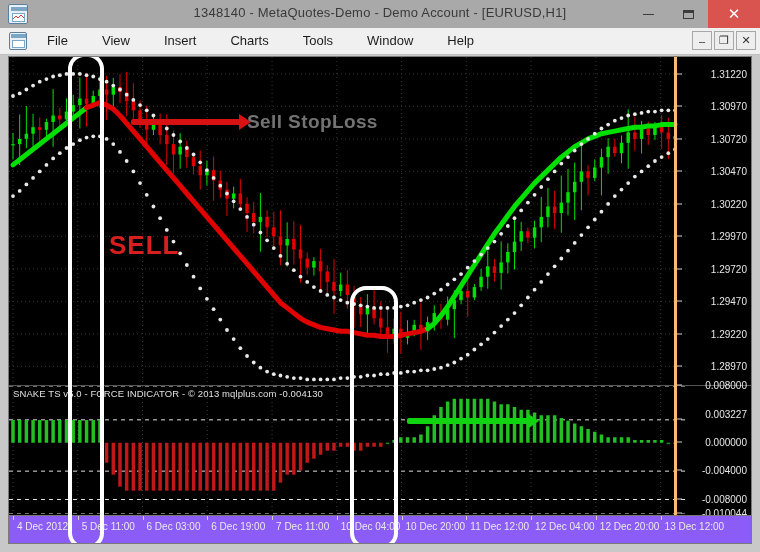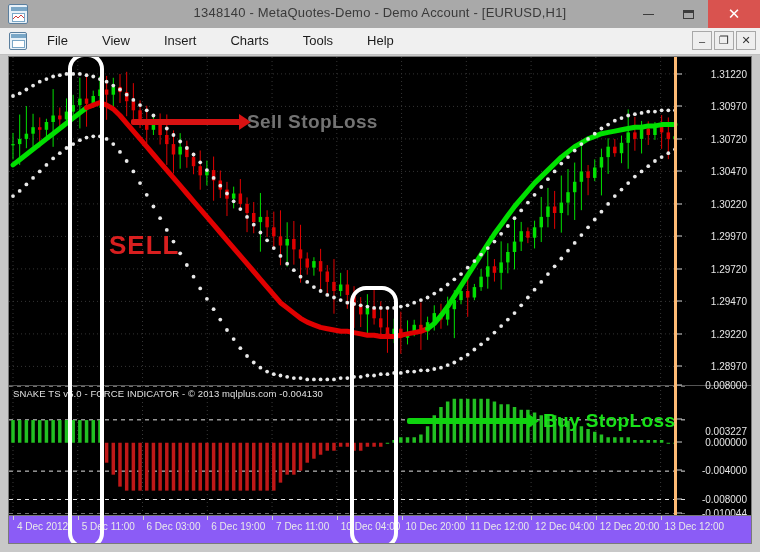--- a/index.html
+++ b/index.html
@@ -112,20 +112,21 @@
     <div class="mb-icon">
       <div class="bar"></div>
         <div class="sq"></div>
     </div>
     <div class="menuitems">
       <div class="menuitem">File</div>
       <div class="menuitem">View</div>
       <div class="menuitem">Insert</div>
       <div class="menuitem">Charts</div>
       <div class="menuitem">Tools</div>
+      <div class="menuitem">Window</div>
       <div class="menuitem">Help</div>
     </div>
     <div class="mdi-btns">
       <div class="mdi-btn">–</div>
       <div class="mdi-btn">❐</div>
       <div class="mdi-btn">✕</div>
     </div>
   </div>
 
   <div class="chartframe">
@@ -705,21 +706,21 @@
             <div class="axlabel" style="top: 244.4px;">1.29470</div>
             <div class="axtick" style="top: 244.4px;"></div>
             <div class="axlabel" style="top: 276.9px;">1.29220</div>
             <div class="axtick" style="top: 276.9px;"></div>
             <div class="axlabel" style="top: 309.4px;">1.28970</div>
             <div class="axtick" style="top: 309.4px;"></div>
           </div>
         <div id="indi-axis-labels">
             <div class="axlabel" style="top: 328px;">0.008000</div>
             <div class="axtick" style="top: 328px;"></div>
-            <div class="axlabel" style="top: 374px;">0.003227</div>
+            <div class="axlabel" style="top: 357px;">0.003227</div>
             <div class="axtick" style="top: 361.859px;"></div>
             <div class="axlabel" style="top: 384.75px;">0.000000</div>
             <div class="axtick" style="top: 384.75px;"></div>
             <div class="axlabel" style="top: 413.125px;">-0.004000</div>
             <div class="axtick" style="top: 413.125px;"></div>
             <div class="axlabel" style="top: 441.5px;">-0.008000</div>
             <div class="axtick" style="top: 441.5px;"></div>
             <div class="axlabel" style="top: 456px;">-0.010044</div>
             <div class="axtick" style="top: 456px;"></div>
           </div>
@@ -751,21 +752,20 @@
             <div class="ttick" style="left: 651.619px;"></div>
           </div>
       </div>
 
       <div class="arrowline" style="left:122px;top:62px;width:110px;background:#d81212;"></div>
       <div class="arrowhead" style="left:230px;top:57px;border-left:12px solid #d81212;"></div>
       <div class="annot ann-sell" style="left:238px;top:54px;">Sell StopLoss</div>
 
       <div class="arrowline" style="left:398px;top:361px;width:122px;background:#0fd40f;"></div>
       <div class="arrowhead" style="left:518px;top:356px;border-left:12px solid #0fd40f;"></div>
-      <div class="annot ann-buy" style="left:534px;top:353px;">Buy StopLoss</div>
 
       <div class="bigsell" style="left:100px;top:173px;">SELL</div>
 
       <div class="hibox" style="left:59px;top:-4px;width:36px;height:496px;"></div>
       <div class="hibox" style="left:341px;top:229px;width:48px;height:263px;"></div>
 
     </div>
   </div>
 
 </div>

